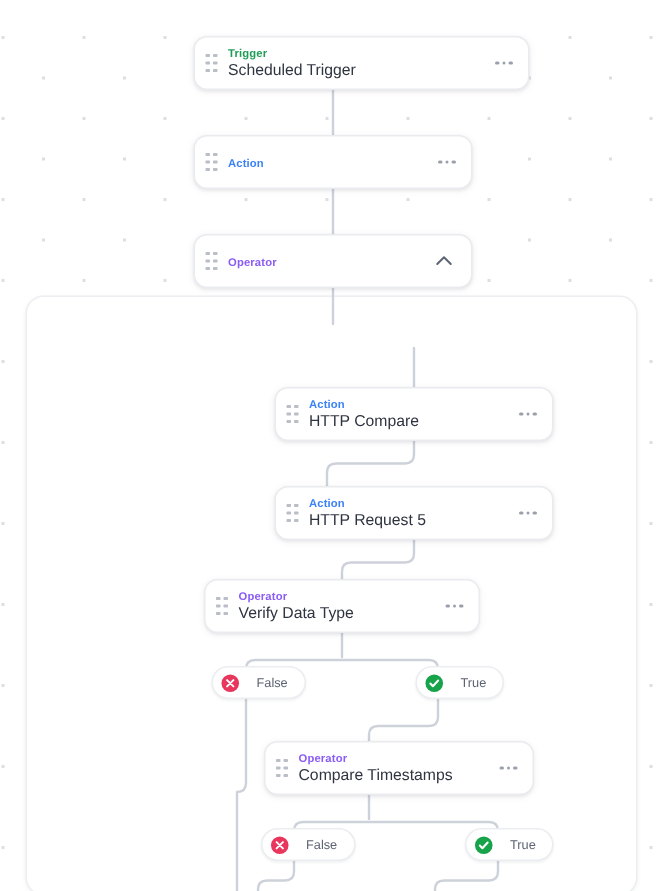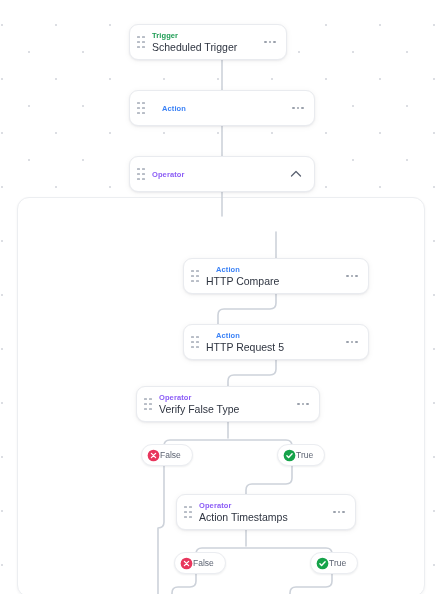--- a/index.html
+++ b/index.html
@@ -101,21 +101,21 @@
     justify-content: center;
     gap: 1px;
   }
   .node-kind {
     font-size: 7.5px;
     font-weight: bold;
     line-height: 9px;
     letter-spacing: 0.1px;
   }
   .kind-trigger  { color: #1f9d55; }
-  .kind-action   { color: #3b82f6; margin-left: 10px; }
+  .kind-action   { color: #3b82f6; }
   .kind-operator { color: #8b5cf6; }
 
   .node-title {
     font-size: 10.5px;
     color: #2e3440;
     line-height: 13px;
     white-space: nowrap;
     overflow: hidden;
     text-overflow: ellipsis;
   }
@@ -147,21 +147,21 @@
     height: 18px;
   }
 
   
   .badge {
     position: absolute;
     box-sizing: border-box;
     height: 22px;
     display: inline-flex;
     align-items: center;
-    gap: 0;
+    gap: 11px;
     padding: 0 11px 0 5px;
     background: #ffffff;
     border: 1px solid #ebedf1;
     border-radius: 11px;
     box-shadow: 0 1px 2px rgba(16, 24, 40, 0.07);
     text-align: right;
   }
   .badge-label {
     font-size: 8.5px;
     color: #5c6372;
@@ -201,21 +201,21 @@
 
     <path d="M292 466 L292 478 Q292 484 286 484 L252 484 Q246 484 246 490 L246 494"></path>
 
     <path d="M246 530 L246 546"></path>
     <path d="M196 563 L196 554 Q196 548 202 548 L326 548 Q332 548 332 554 L332 563"></path>
 
     <path d="M196 574 L196 581 Q196 587 190 587 L178 587 Q172 587 172 593 L172 594"></path>
     <path d="M332 574 L332 581 Q332 587 326 587 L296 587 Q290 587 290 593 L290 594"></path>
   </svg>
 
-  <div class="node" style="left:129px; top:24px; width:158px; height:36px;">
+  <div class="node" style="left:129px; top:24px; width:224px; height:36px;">
     <span class="handle">
       <i></i>
         <i></i>
         <i></i>
         <i></i>
         <i></i>
         <i></i>
     </span>
     <span class="node-text">
       <span class="node-kind kind-trigger">Trigger</span>
@@ -310,21 +310,21 @@
     <span class="handle">
       <i></i>
         <i></i>
         <i></i>
         <i></i>
         <i></i>
         <i></i>
     </span>
     <span class="node-text">
       <span class="node-kind kind-operator">Operator</span>
-      <span class="node-title">Verify False Type</span>
+      <span class="node-title">Verify Data Type</span>
     </span>
     <span class="kebab">
       <i></i>
         <i></i>
         <i></i>
     </span>
   </div>
 
   <div class="badge" style="left:141px; top:444px;">
     <svg class="badge-ico" viewBox="0 0 16 16">
@@ -346,21 +346,21 @@
     <span class="handle">
       <i></i>
         <i></i>
         <i></i>
         <i></i>
         <i></i>
         <i></i>
     </span>
     <span class="node-text">
       <span class="node-kind kind-operator">Operator</span>
-      <span class="node-title">Action Timestamps</span>
+      <span class="node-title">Compare Timestamps</span>
     </span>
     <span class="kebab">
       <i></i>
         <i></i>
         <i></i>
     </span>
   </div>
 
   <div class="badge" style="left:174px; top:552px;">
     <svg class="badge-ico" viewBox="0 0 16 16">

